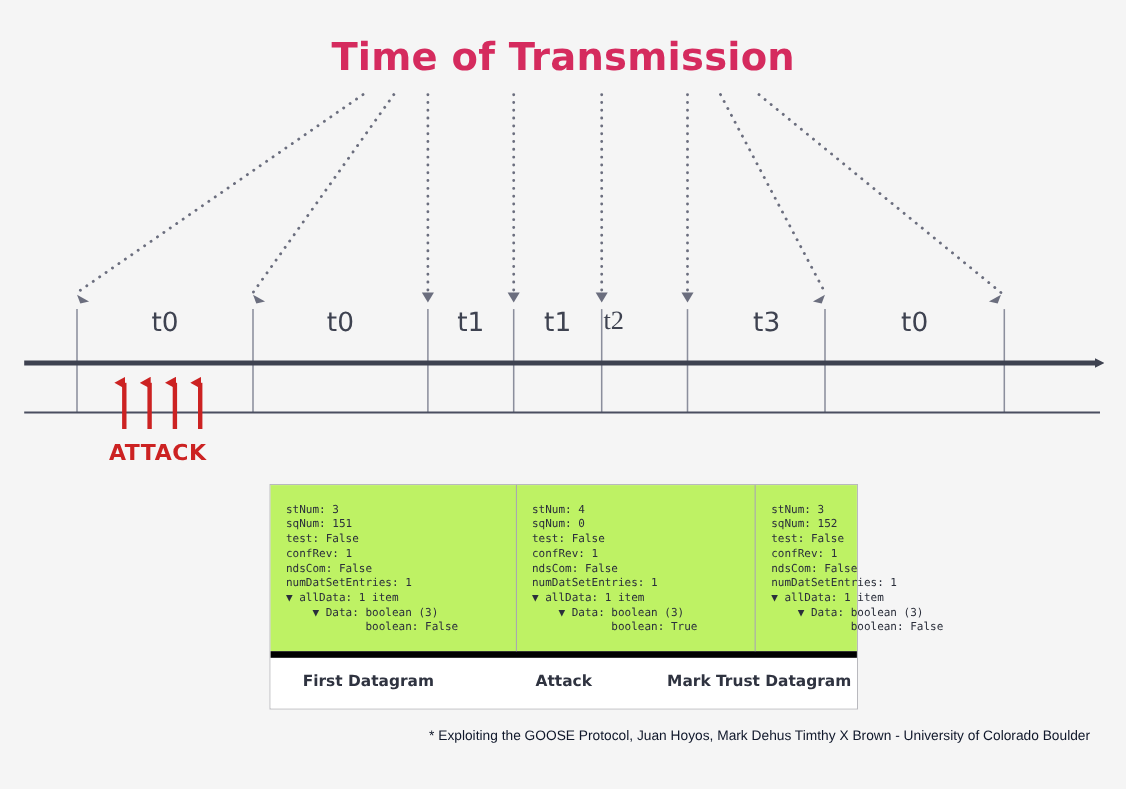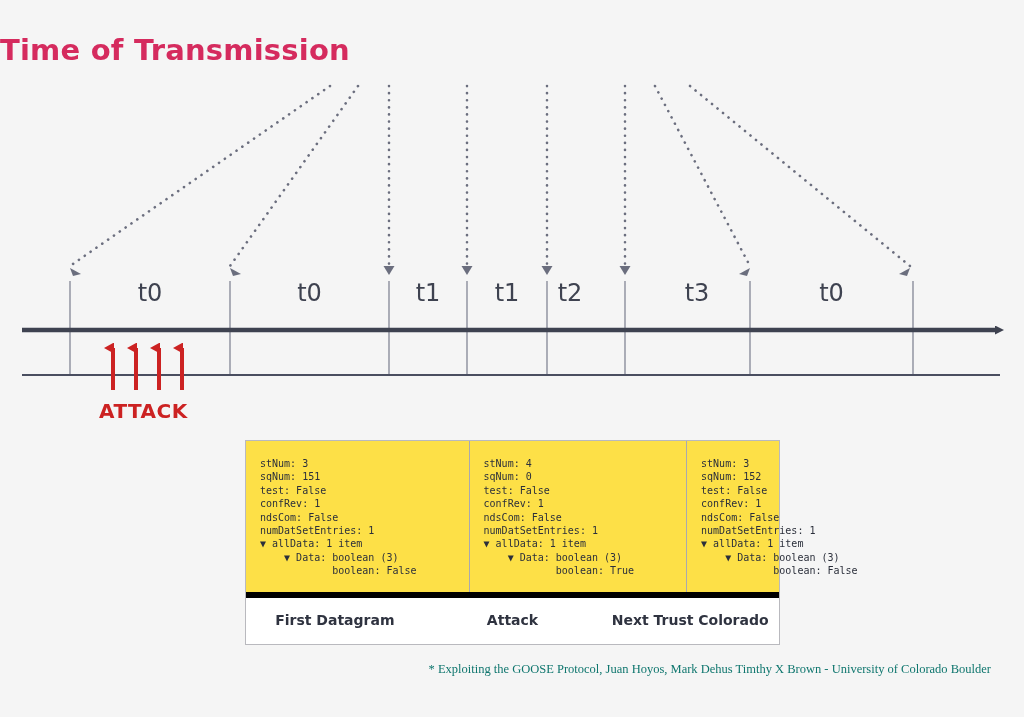--- a/index.html
+++ b/index.html
@@ -19,22 +19,22 @@
     width: 1024px;
     height: 717px;
   }
 
   
   .title {
     position: absolute;
     left: 0;
     top: 33px;
     width: 1024px;
-    text-align: left;
-    font-size: 29px;
+    text-align: center;
+    font-size: 35px;
     font-weight: bold;
     color: #d4days;
     color: #d52b5e;
     letter-spacing: 0.2px;
     font-family: "DejaVu Sans", sans-serif;
   }
 
   
   #vec {
     position: absolute;
@@ -73,21 +73,21 @@
     position: absolute;
     left: 245px;
     top: 440px;
     width: 535px;
     border: 1px solid #b9b9be;
     box-sizing: border-box;
     background: #ffffff;
   }
   .panels-row {
     display: flex;
-    background: #fde047;
+    background: #bef264;
   }
   .panel {
     width: 178.33px;
     box-sizing: border-box;
     padding: 16px 6px 14px 14px;
     position: relative;
   }
   .panel + .panel {
     border-left: 1px solid #a9a9af;
     margin-left: 46px;
@@ -117,22 +117,22 @@
   }
 
   
   .footnote {
     position: absolute;
     left: 0;
     top: 662px;
     width: 991px;
     text-align: right;
     font-size: 12.5px;
-    color: #0f766e;
-    font-family: Liberation Serif, serif;
+    color: #0f172a;
+    font-family: Liberation Sans, sans-serif;
   }
 </style>
 </head>
 <body>
 
 <div id="stage">
 
   <div class="title">Time of Transmission</div>
 
   <svg id="vec" viewBox="0 0 1024 717" xmlns="http://www.w3.org/2000/svg">
@@ -182,21 +182,21 @@
         <line x1="583.33" y1="617" x2="583.33" y2="579" stroke="#32364a" stroke-width="4" marker-end="url(#darkhead)"></line>
         <line x1="761.6600000000001" y1="617" x2="761.6600000000001" y2="579" stroke="#32364a" stroke-width="4" marker-end="url(#darkhead)"></line>
       </g>
   </svg>
 
   <div id="slot-labels">
       <div class="slot-label" style="left: 70px; width: 160px;">t0</div>
       <div class="slot-label" style="left: 230px; width: 159px;">t0</div>
       <div class="slot-label" style="left: 389px; width: 78px;">t1</div>
       <div class="slot-label" style="left: 467px; width: 80px;">t1</div>
-      <div class="slot-label" style="left: 537px; width: 66px;">t2</div>
+      <div class="slot-label" style="left: 525px; width: 66px; font-family: Liberation Serif, serif;">t2</div>
       <div class="slot-label" style="left: 625px; width: 144px;">t3</div>
       <div class="slot-label" style="left: 750px; width: 163px;">t0</div>
     </div>
 
   <div class="attack-label">ATTACK</div>
 
   <div class="panels">
     <div class="panels-row" id="panels-row">
         <div class="panel">
           <pre>stNum: 3
@@ -228,19 +228,19 @@
 ndsCom: False
 numDatSetEntries: 1
 ▼ allData: 1 item
     ▼ Data: boolean (3)
             boolean: False</pre>
         </div>
       </div>
     <div class="captions-row" id="captions-row">
         <div class="caption">First Datagram</div>
         <div class="caption">Attack</div>
-        <div class="caption">Next Trust Colorado</div>
+        <div class="caption">Mark Trust Datagram</div>
       </div>
   </div>
 
   <div class="footnote">* Exploiting the GOOSE Protocol, Juan Hoyos, Mark Dehus Timthy X Brown - University of Colorado Boulder</div>
 
 </div>
 
 </body></html>

